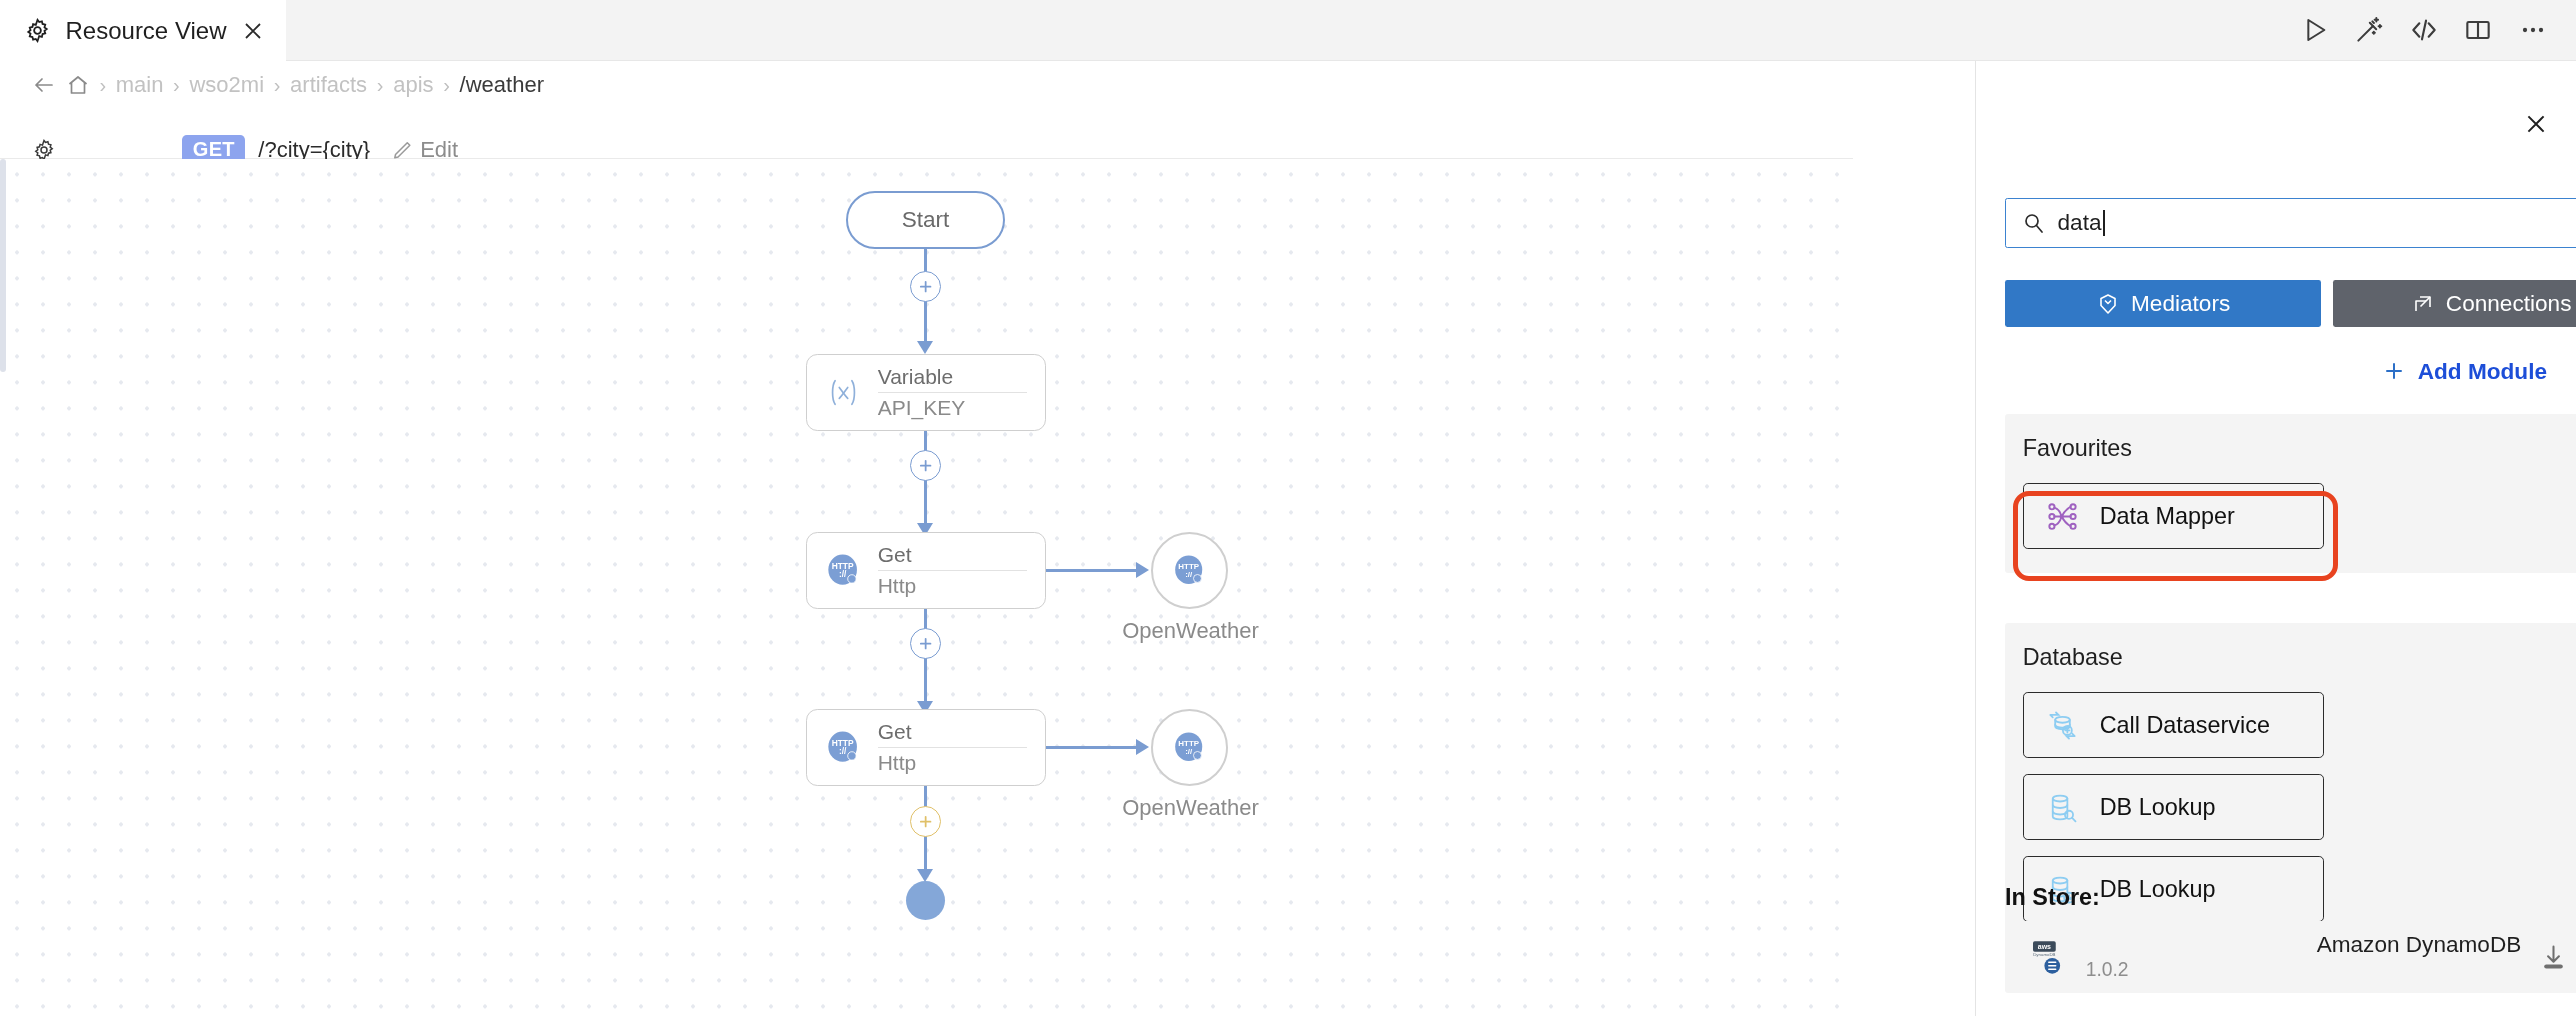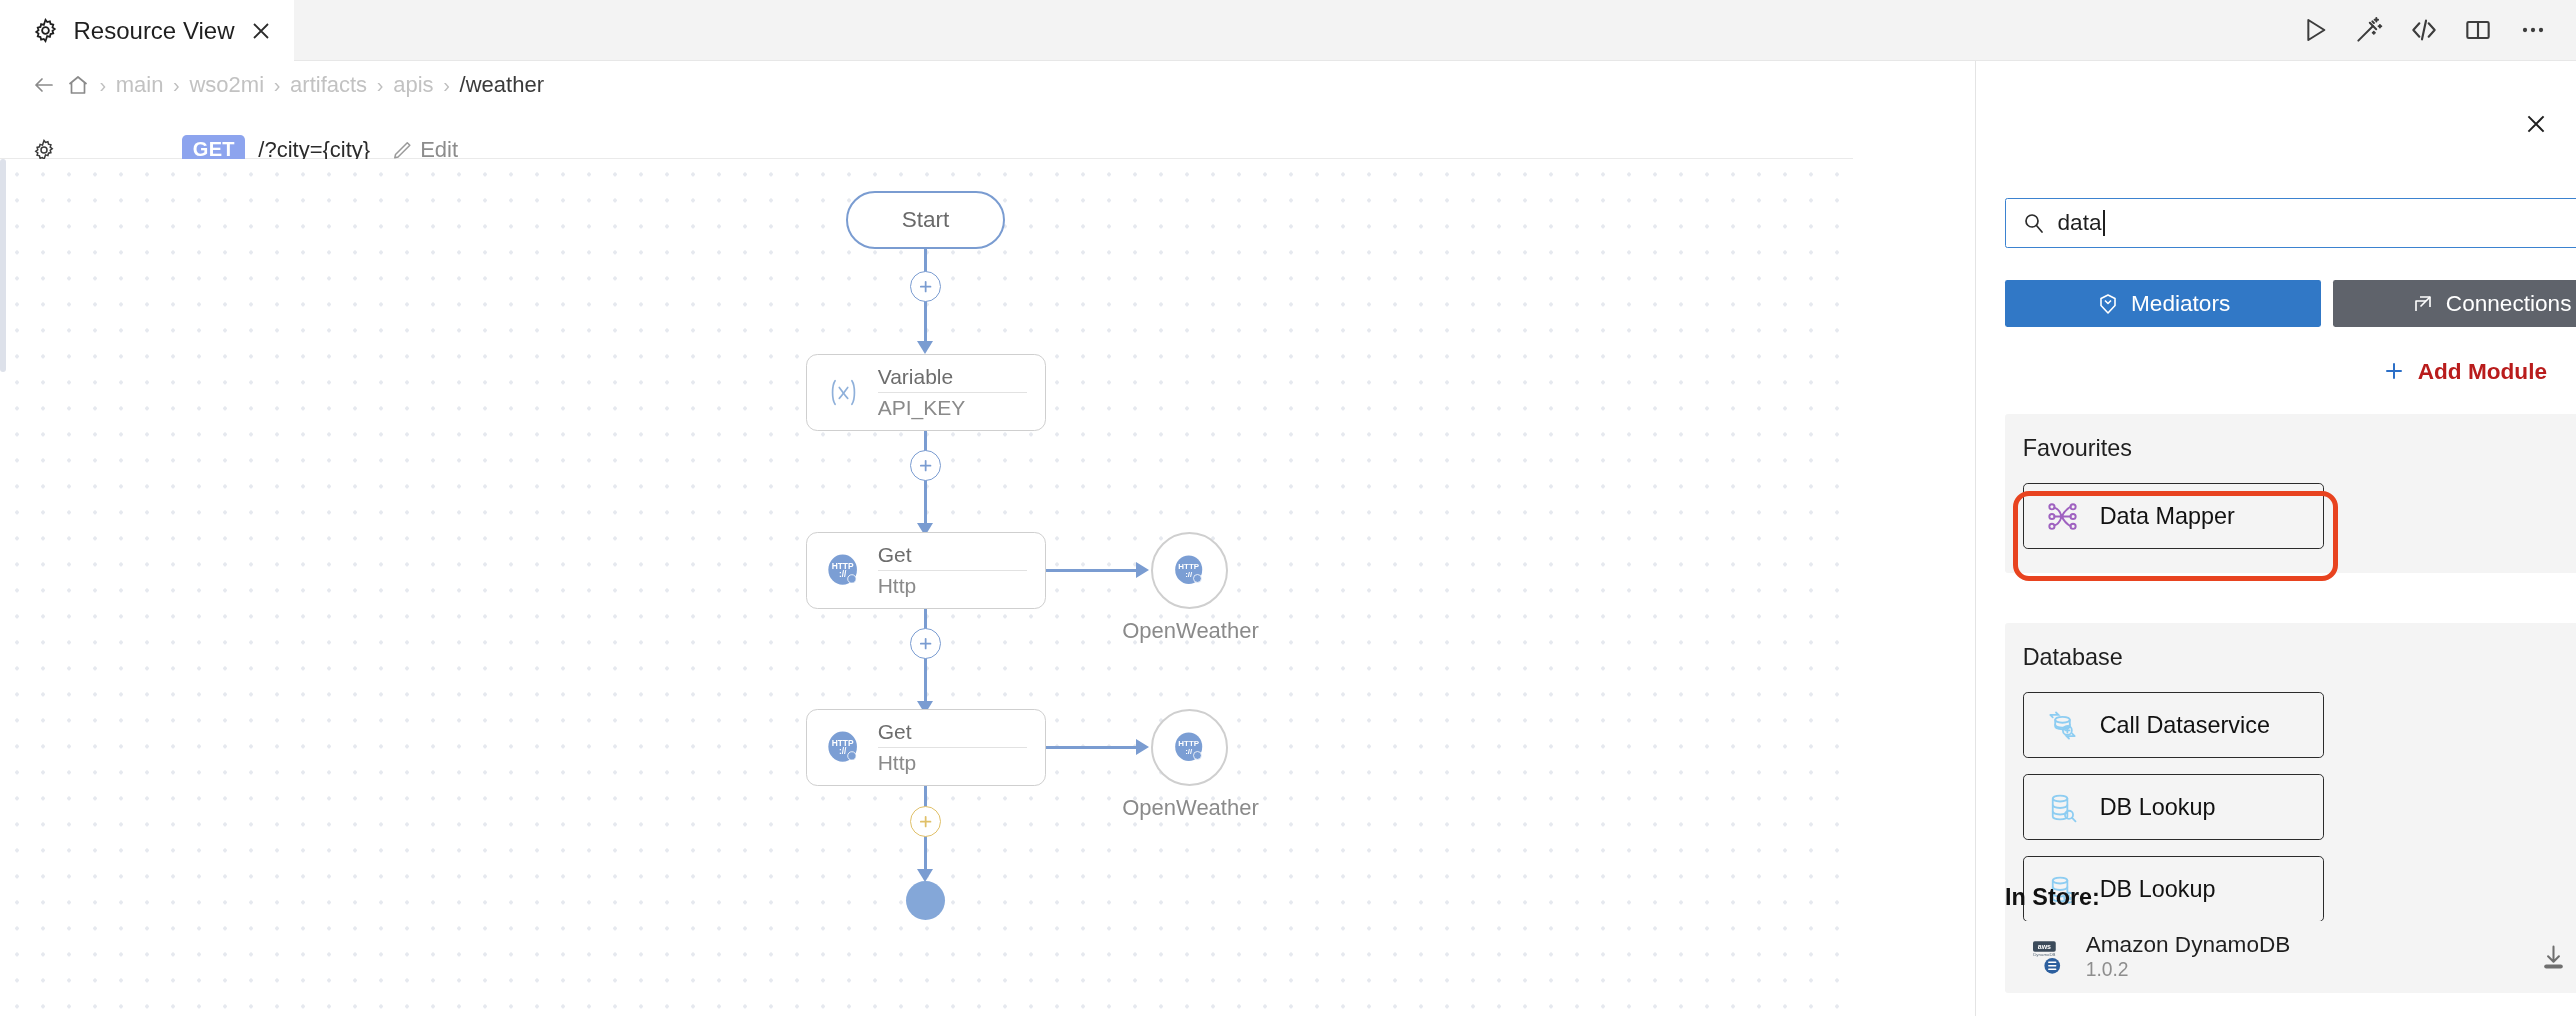--- a/index.html
+++ b/index.html
@@ -12,21 +12,21 @@
 
   
   .tabbar {
     position: absolute; left: 0; top: 0; width: 2576px; height: 61px;
     background: #f3f3f3;
     border-bottom: 0.8px solid #e7e7e7;
     display: flex; align-items: stretch;
   }
   .tab {
     display: flex; align-items: center; gap: 14.5px;
-    padding: 0 21px 0 32px;
+    padding: 0 21px 0 24px;
     background: #ffffff;
     height: 61px;
     min-width: 242px;
   }
   .tab-icon { width: 27px; height: 27px; display: block; }
   .tab-label { font-size: 24px; color: #1f1f1f; white-space: nowrap; }
   .tab-close { width: 24px; height: 24px; display: block; cursor: pointer; }
 
   .tabbar-actions {
     margin-left: auto; display: flex; align-items: center; gap: 22.6px;
@@ -196,21 +196,21 @@
     border: none;
     font-family: "Liberation Sans", sans-serif;
   }
   .seg-btn.active { background: #3178c6; }
   .seg-btn.inactive { background: #5f636b; }
   .seg-btn svg { width: 24px; height: 24px; display:block; }
 
   .add-module {
     position: absolute; right: 29px; top: 298px;
     display: flex; gap: 11.3px;
-    color: #b91c1c; font-size: 22.6px; font-weight: 600;
+    color: #1d4ed8; font-size: 22.6px; font-weight: 600;
     cursor: pointer;
   }
   .add-plus { width: 24px; height: 24px; display: block; }
 
   .group {
     position: absolute; left: 29px; width: 644px;
     background: #f4f4f4; border-radius: 3.2px;
     padding: 21px 17.7px 24px;
   }
   .group-head {
@@ -242,21 +242,21 @@
     position: absolute; left: 16px;
     font-size: 23.4px; font-weight: 700; color: #111111;
   }
   .store-row {
     position: absolute; left: 29px; width: 644px; height: 72px;
     background: #f4f4f4; border-radius: 3.2px;
     display: flex; align-items: center; padding: 0 21px; gap: 17.7px;
   }
   .store-logo { width: 42px; height: 42px; flex: 0 0 42px; display:block; }
   .store-meta { display: flex; flex-direction: column; flex: 1; }
-  .store-name { font-size: 22.6px; color: #1f1f1f; line-height: 1.15; }
+  .store-name { font-size: 22.6px; color: #1f1f1f; line-height: 1.15; text-align: right; }
   .store-ver { font-size: 19.3px; color: #8d8d8d; line-height: 1.2; }
   .store-actions { display: flex; align-items: center; gap: 31px; }
   .store-act-icon { width: 29px; height: 29px; display: block; cursor: pointer; }
 </style>
 </head>
 <body>
 
 <div class="tabbar">
   <div class="tab">
     <span class="tab-icon">

